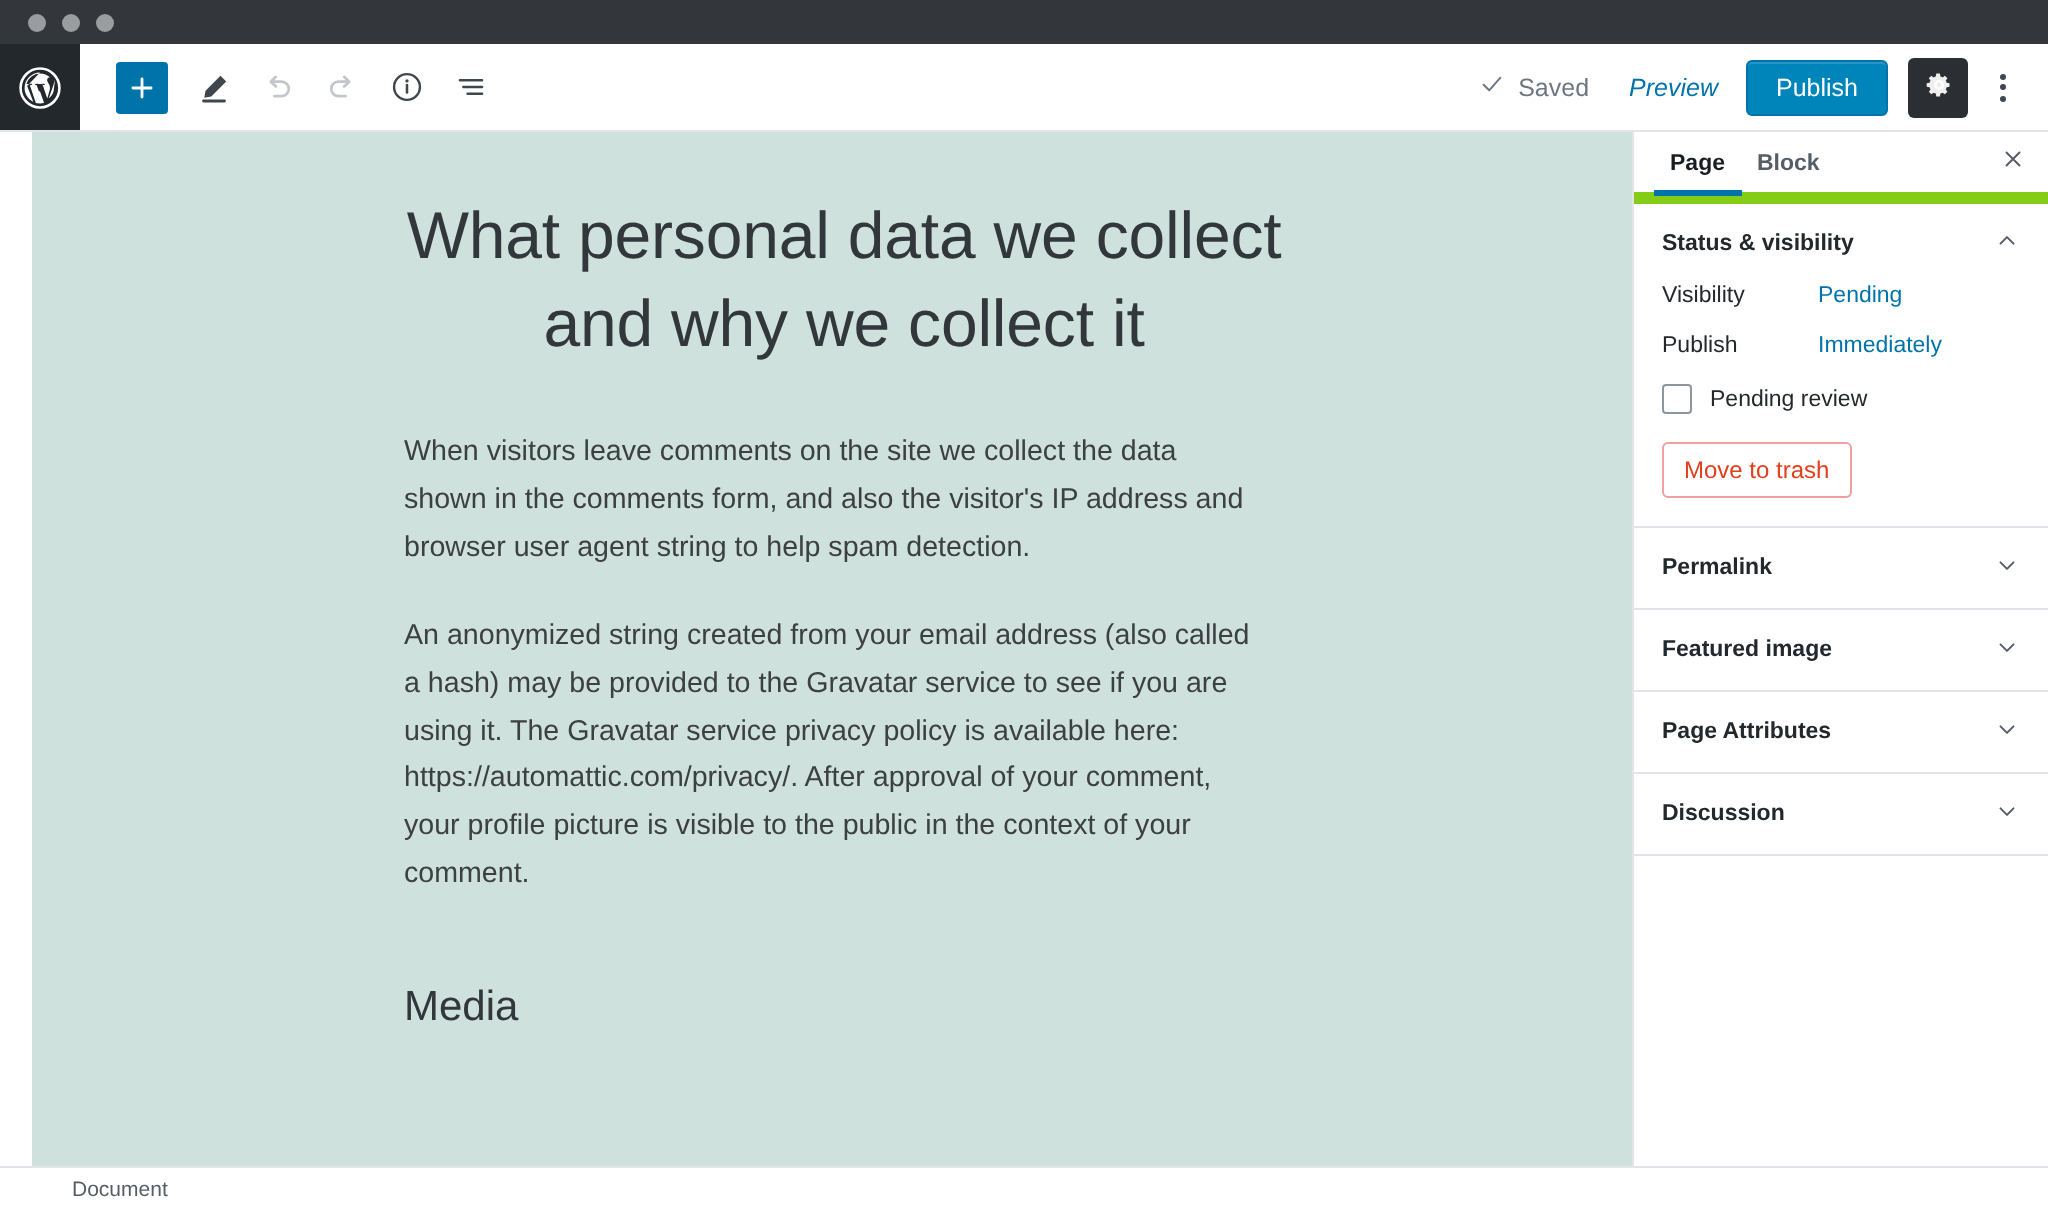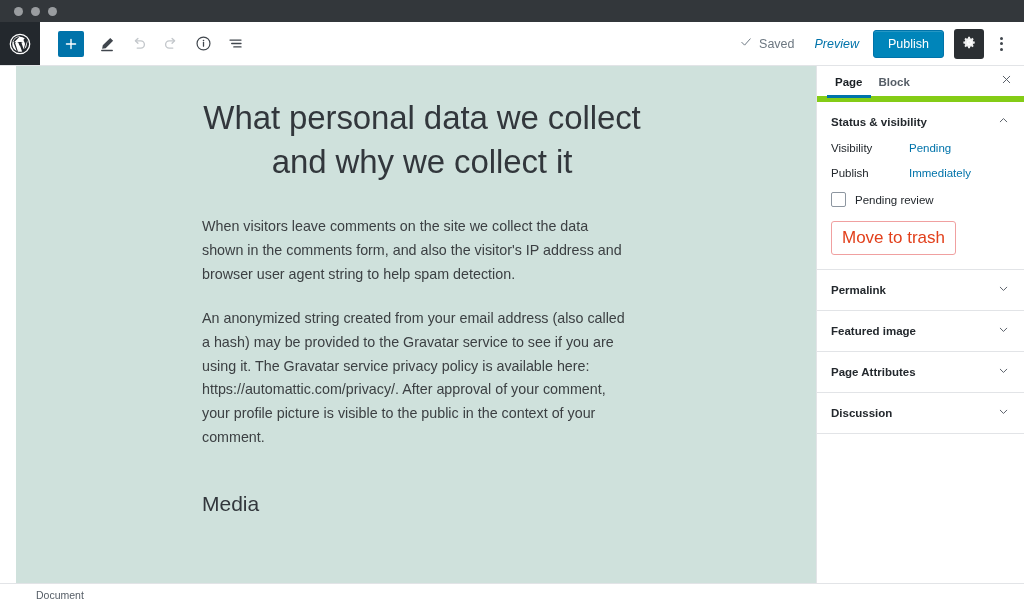--- a/index.html
+++ b/index.html
@@ -300,21 +300,21 @@
     font-size: 11.5px;
     color: #23282d;
     cursor: pointer;
     text-align: right;
   }
   .trash-btn {
     background: #fff;
     border: 1px solid #f0a0a0;
     color: #e2401c;
     font-family: inherit;
-    font-size: 17px;
+    font-size: 12px;
     border-radius: 3px;
     padding: 6px 10px;
     cursor: pointer;
   }
 
   
   .footer {
     flex: 0 0 23px;
     height: 23px;
     background: #ffffff;

